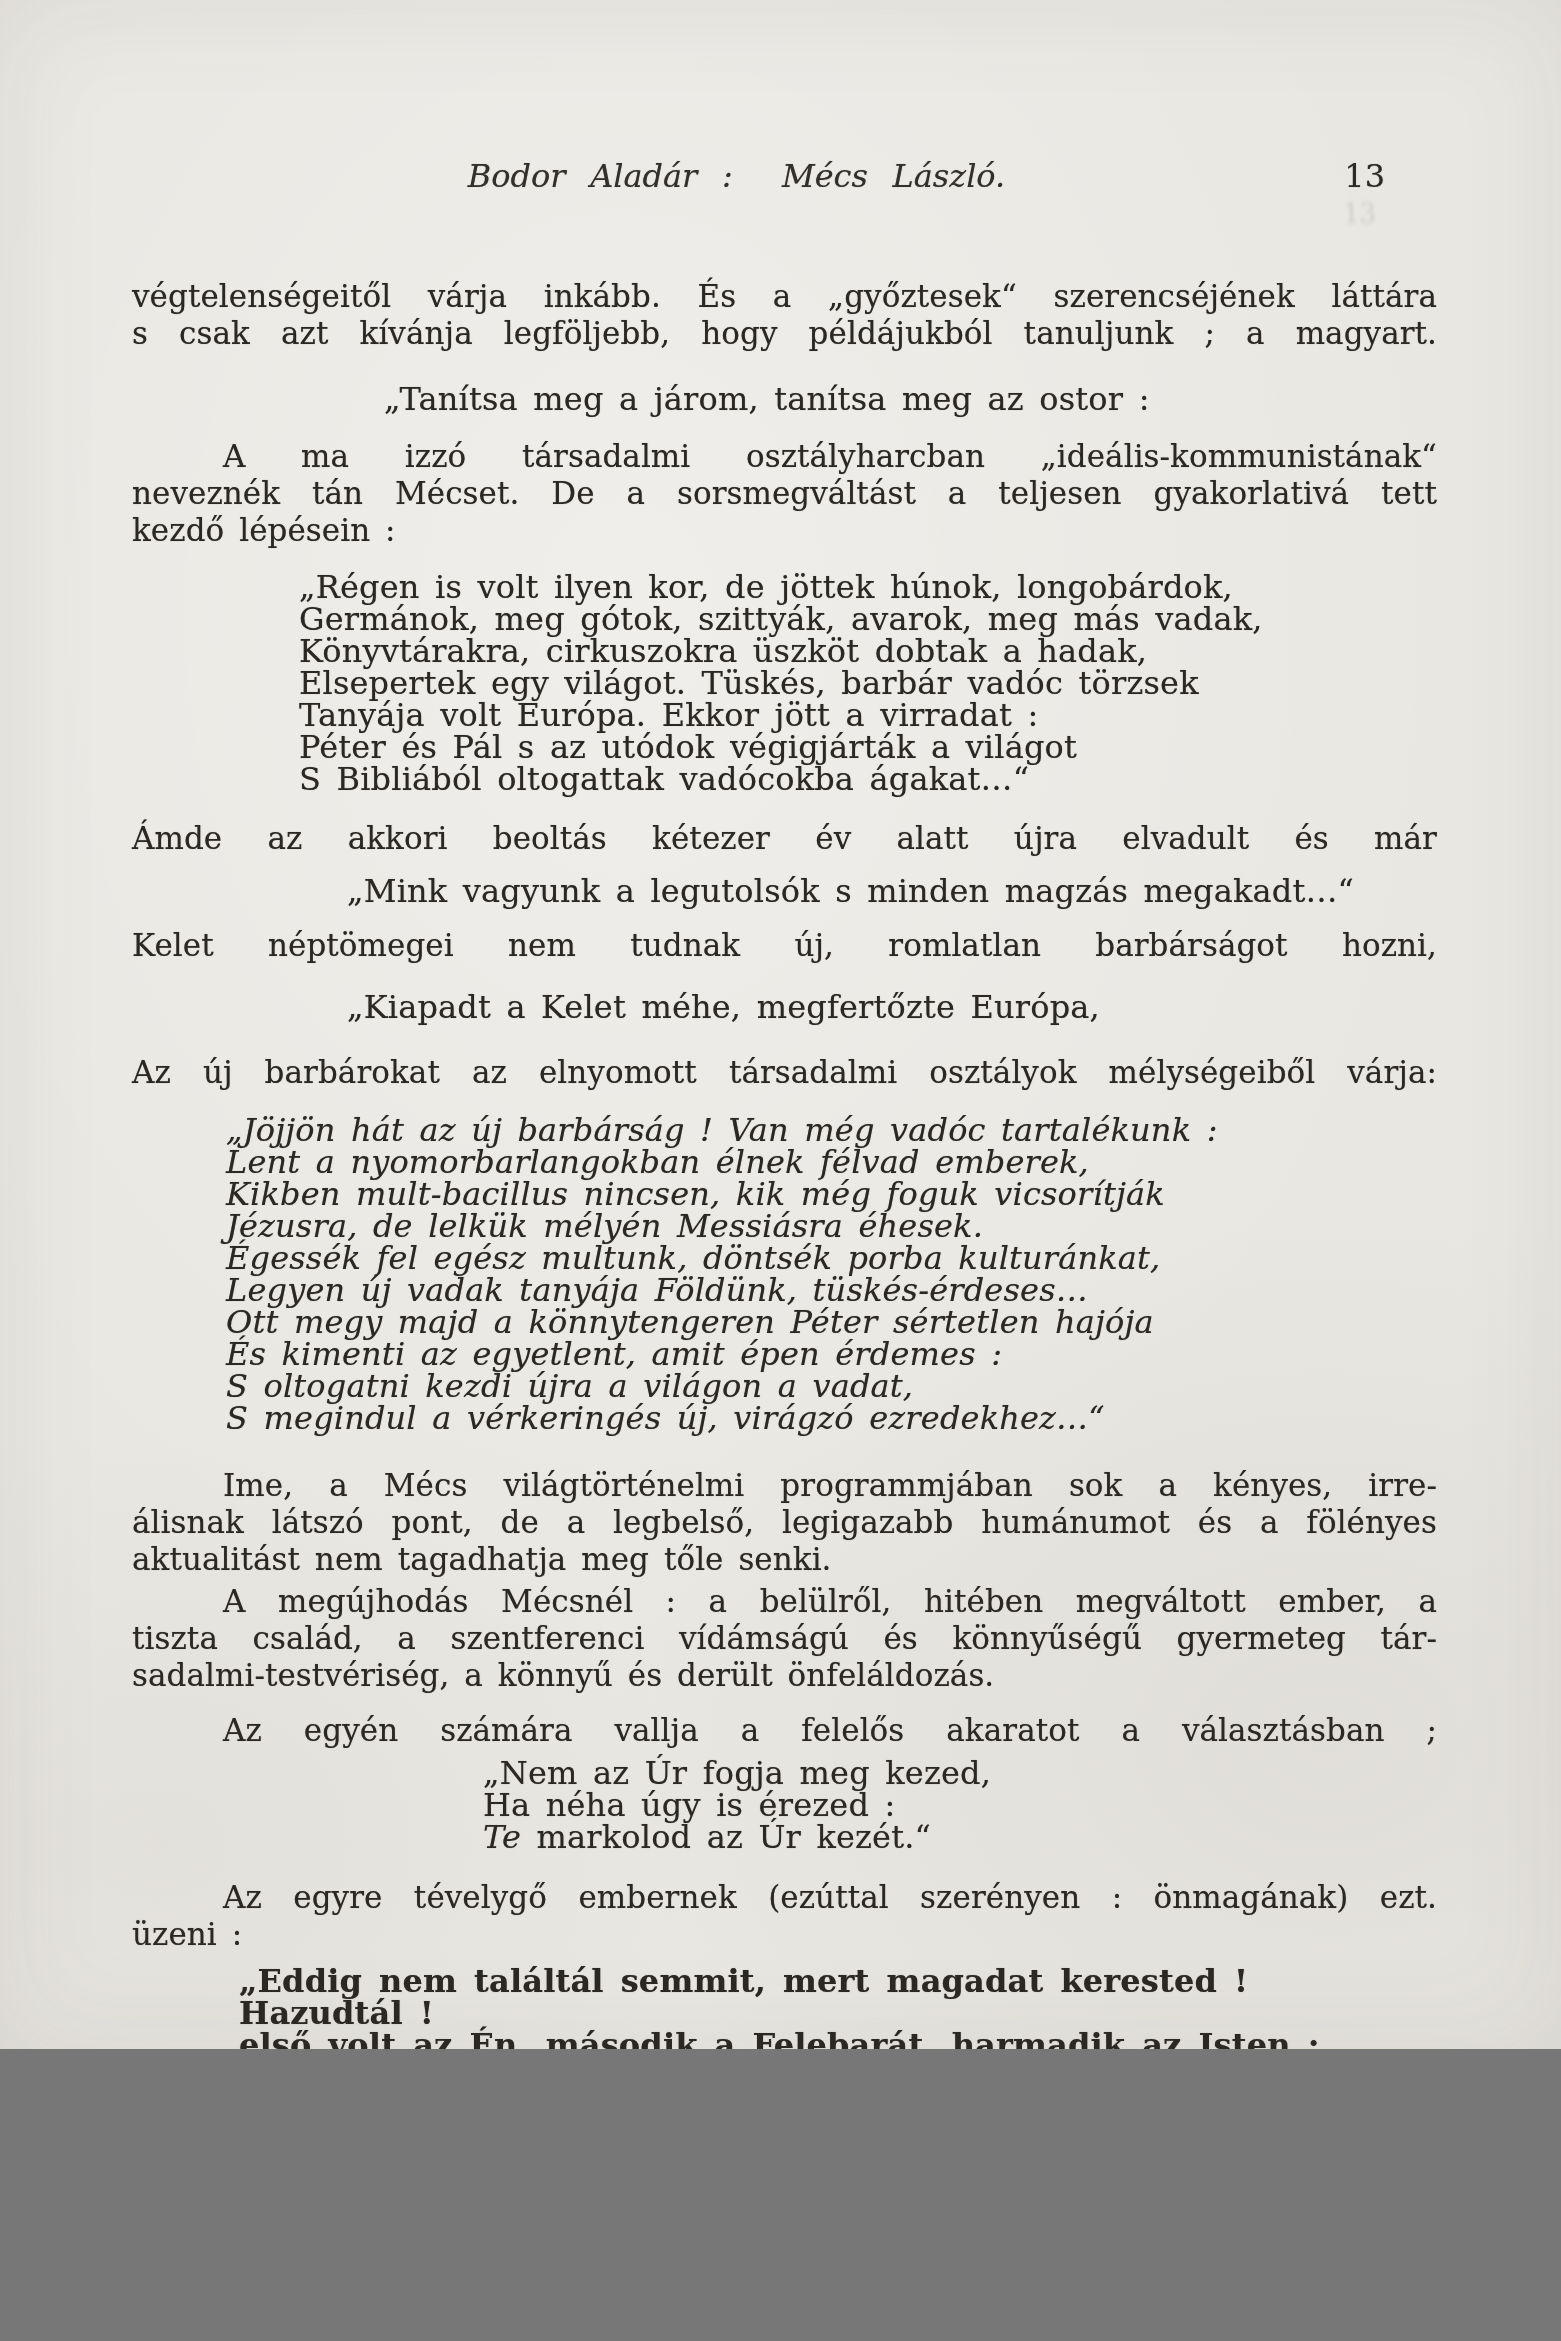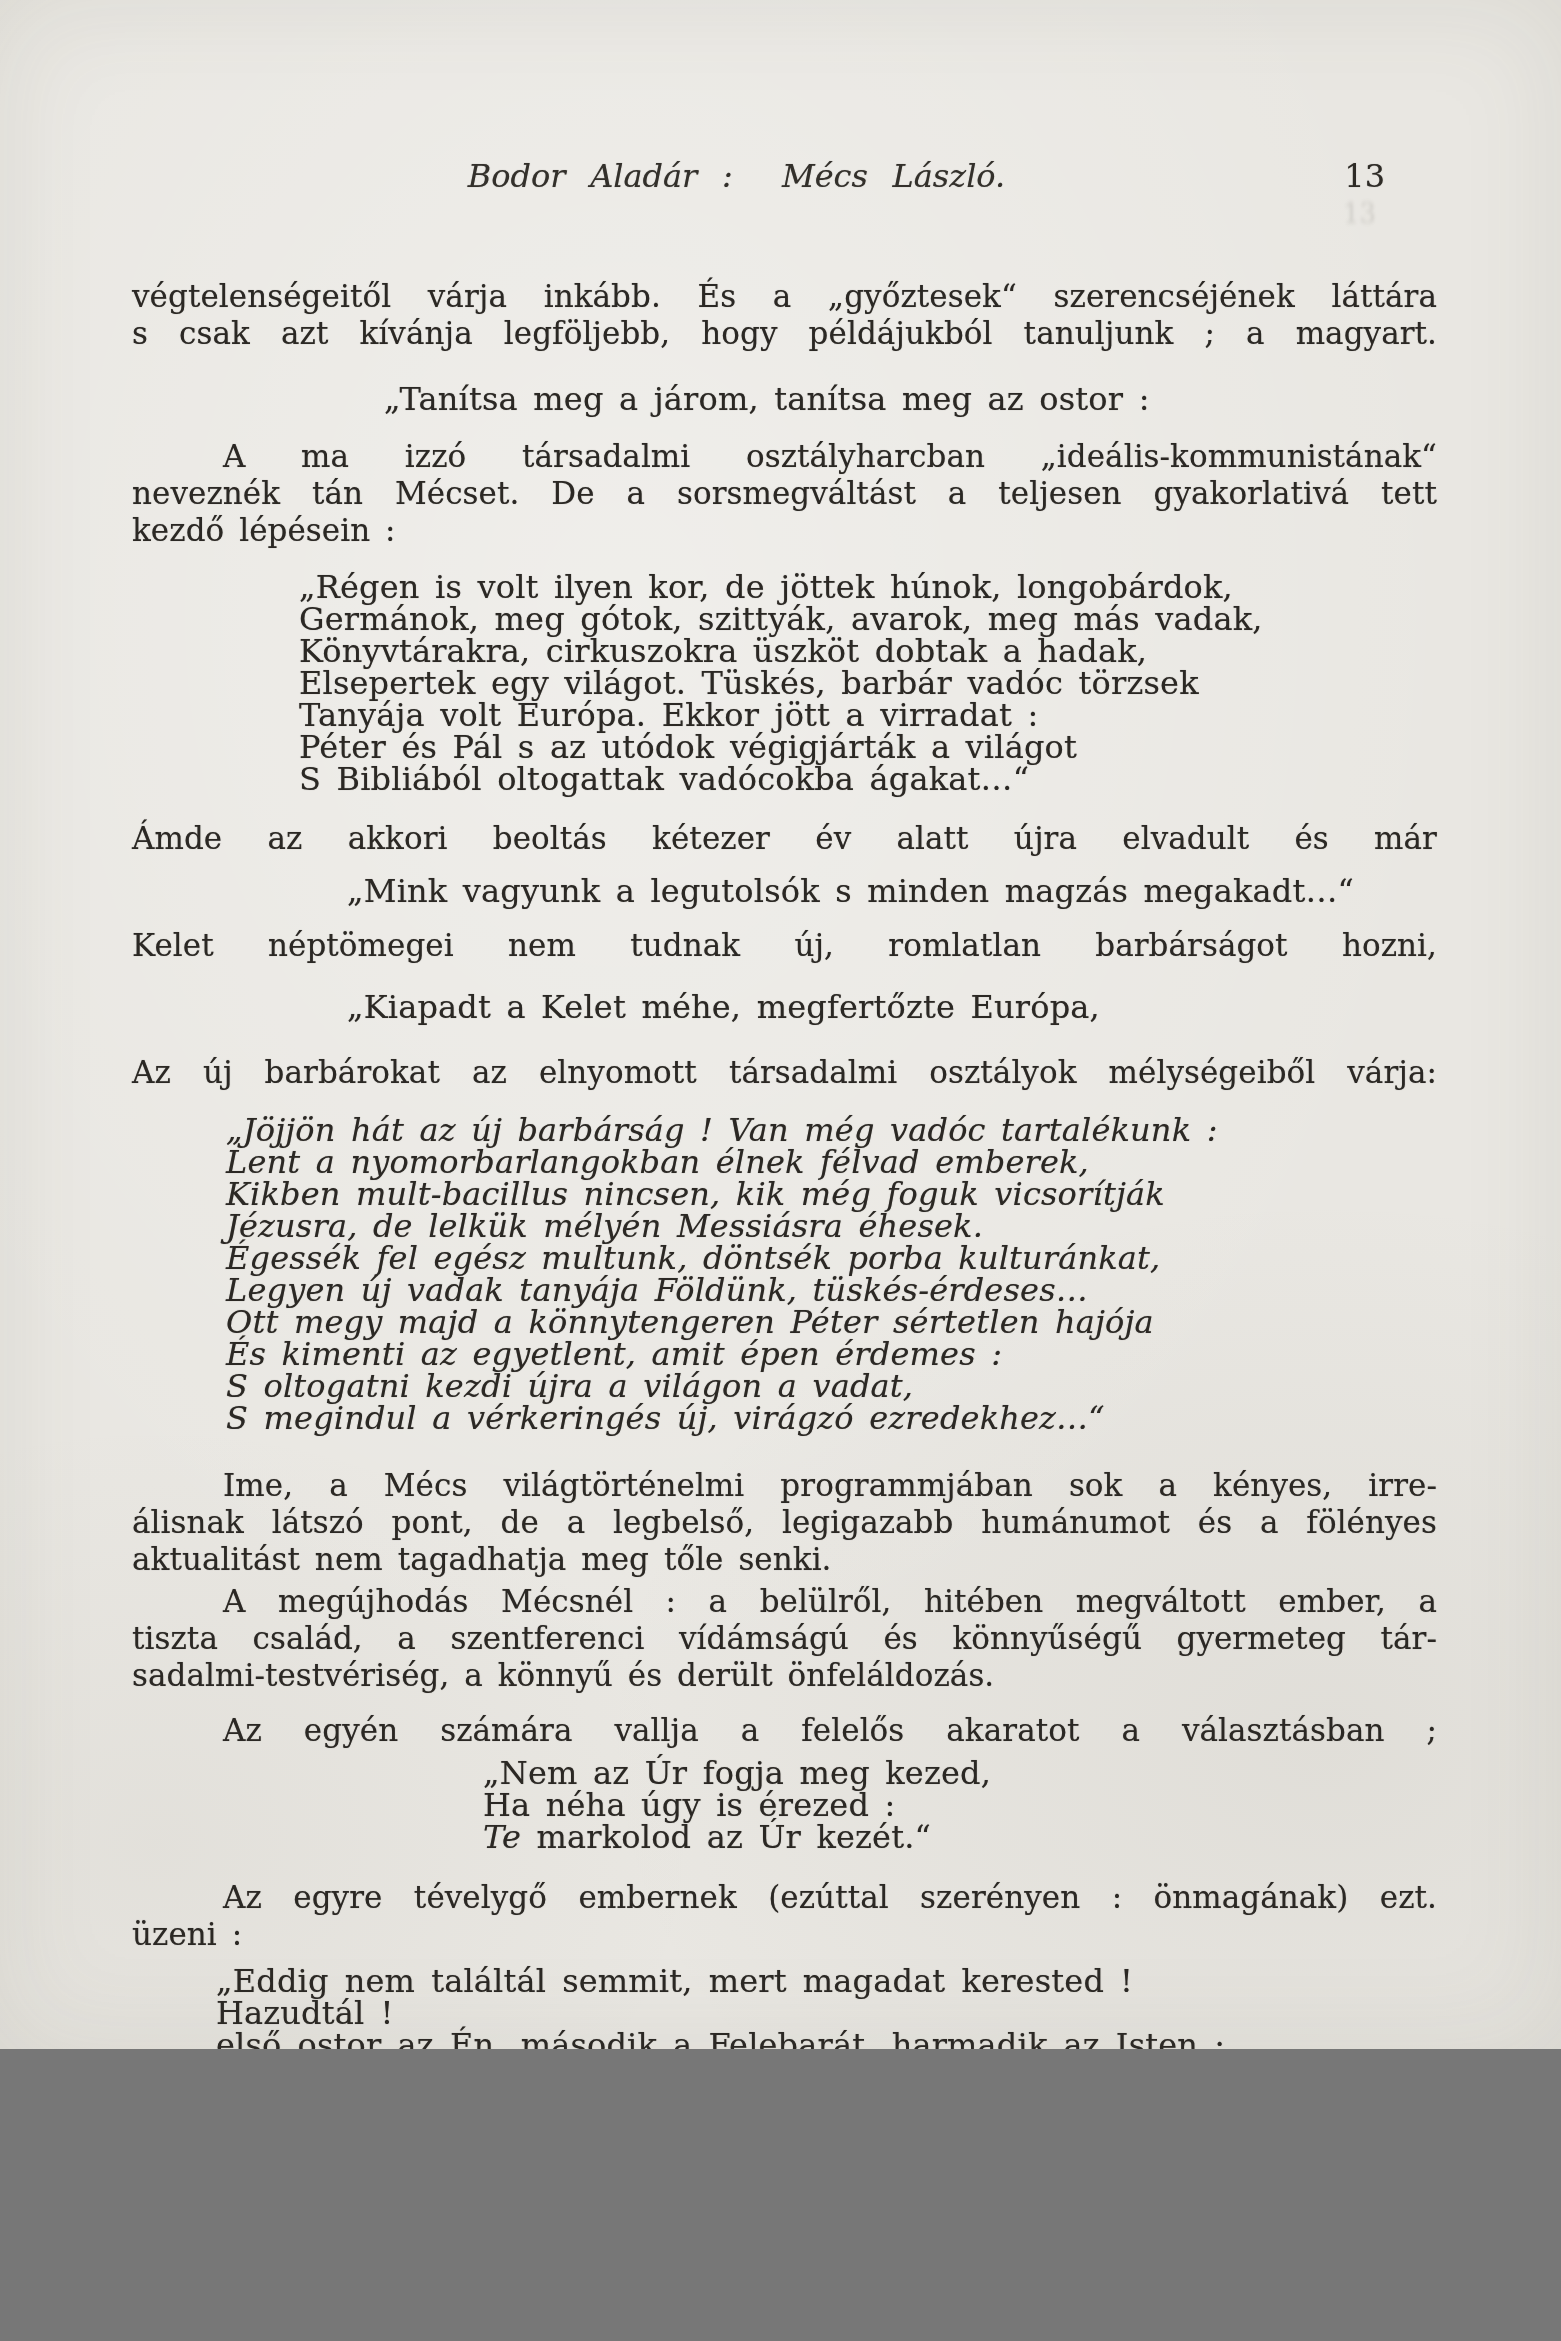--- a/index.html
+++ b/index.html
@@ -50,21 +50,21 @@
   .b-q2{margin-top:17.3px; margin-left:215px;}
   .b-p4{margin-top:20px;}
   .b-q3{margin-top:27px; margin-left:215px;}
   .b-p5{margin-top:31px;}
   .b-poem2{margin-top:23.4px; margin-left:94px;font-style:italic;}
   .b-p6{margin-top:33px;}
   .b-p7{margin-top:5.2px;}
   .b-p8{margin-top:17.3px;}
   .b-q4{margin-top:8.7px; margin-left:351px;}
   .b-p9{margin-top:26px;}
-  .b-q5{margin-top:12px; margin-left:84px;}
+  .b-q5{margin-top:12px; margin-left:107px;font-weight:bold;}
   .b-q5 .line{word-spacing:0.18em;}
   .soft{text-shadow:0 0 0.9px rgba(43,40,36,0.45);}
   
   .artifact-dot{
     position:absolute; left:323px; top:2057px; width:6px; height:7.8px;
     background:#4a463f; border-radius:50%; opacity:0.55; transform:rotate(20deg);
   }
   .artifact-comma{
     position:absolute; left:42px; top:2070px; width:5.2px; height:12px;
     background:#55514a; border-radius:2.6px 2.6px 3.5px 0.9px; opacity:0.5; transform:rotate(14deg);
@@ -164,21 +164,21 @@
     </div>
 
     <p class="par b-p9">
       <span class="line jl ind">Az egyre tévelygő embernek (ezúttal szerényen : önmagának) ezt.</span>
       <span class="line">üzeni :</span>
     </p>
 
     <div class="quote b-q5">
       <span class="line">„Eddig nem találtál semmit, mert magadat kerested !</span>
       <span class="line">Hazudtál !</span>
-      <span class="line">első ostor az Én, második a Felebarát, harmadik az Isten :</span>
+      <span class="line">első volt az Én, második a Felebarát, harmadik az Isten :</span>
       <span class="line">Ezért nem találtál semmit.</span>
     </div>
 
   </div>
 
   <div class="artifact-dot"></div>
   <div class="artifact-comma"></div>
 </div>
 
 

